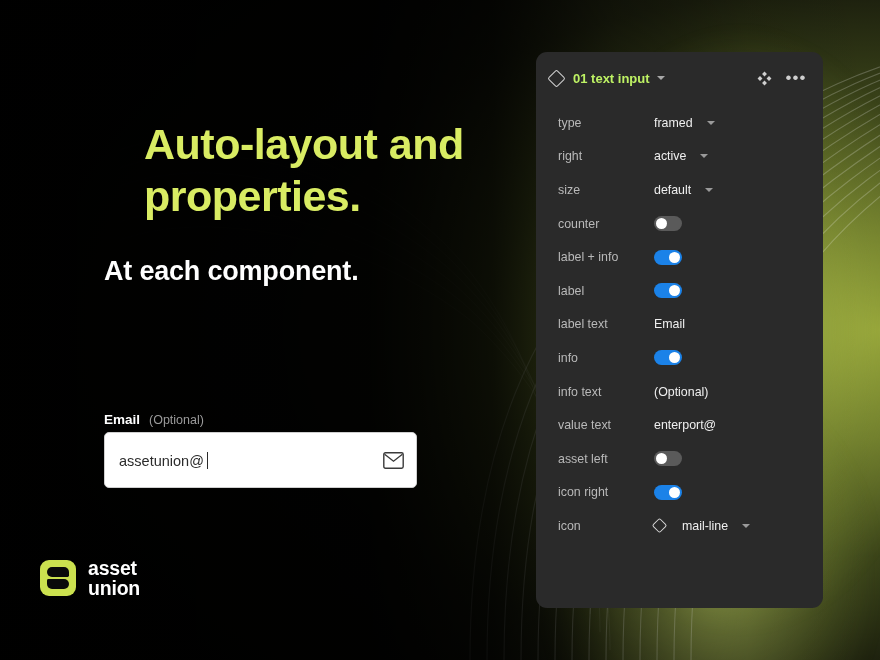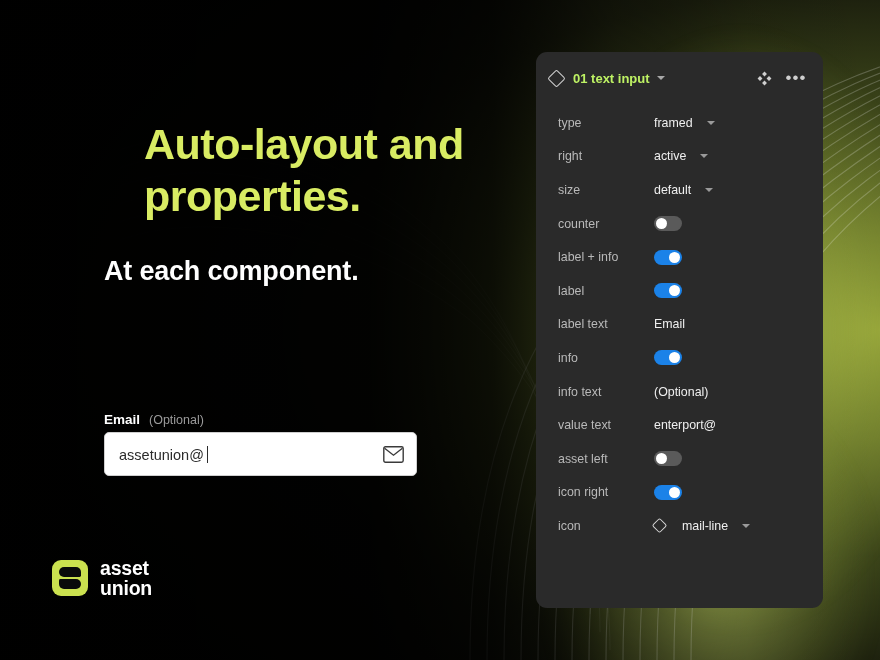--- a/index.html
+++ b/index.html
@@ -80,21 +80,21 @@
     gap: 9px;
   }
   .field-label { color: #ffffff; font-size: 13.5px; font-weight: bold; }
   .field-optional { color: #9b9b9b; font-size: 12.5px; }
 
   .text-input {
     position: absolute;
     left: 104px;
     top: 432px;
     width: 313px;
-    height: 44px;
+    height: 56px;
     background: #ffffff;
     border: 1px solid #cfcfcf;
     border-radius: 5px;
     display: flex;
     align-items: center;
     padding: 0 12px 0 14px;
   }
   .ti-value {
     flex: 1;
     color: #2b2b2b;
@@ -107,21 +107,21 @@
     height: 17px;
     background: #2b2b2b;
     vertical-align: -3px;
     margin-left: 3px;
   }
   .ti-icon { width: 22px; height: 22px; color: #3a3a3a; display:flex; align-items:center; justify-content:center;}
 
   
   .logo {
     position: absolute;
-    left: 52px;
+    left: 40px;
     top: 558px;
     display: flex;
     align-items: center;
     gap: 12px;
   }
   .logo-mark {
     width: 36px; height: 36px;
     background: #cbe14f;
     border-radius: 9px;
     position: relative;

